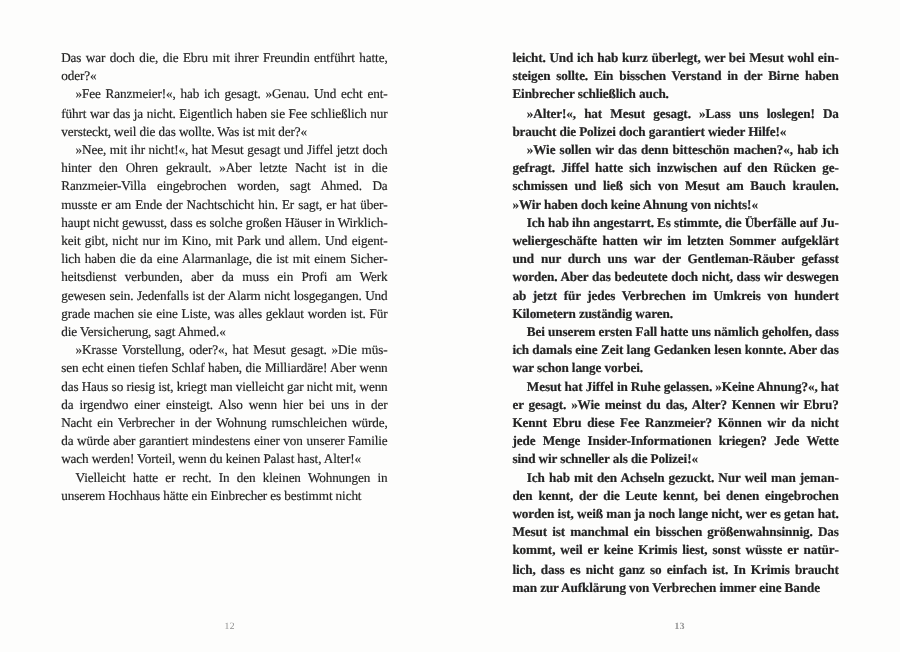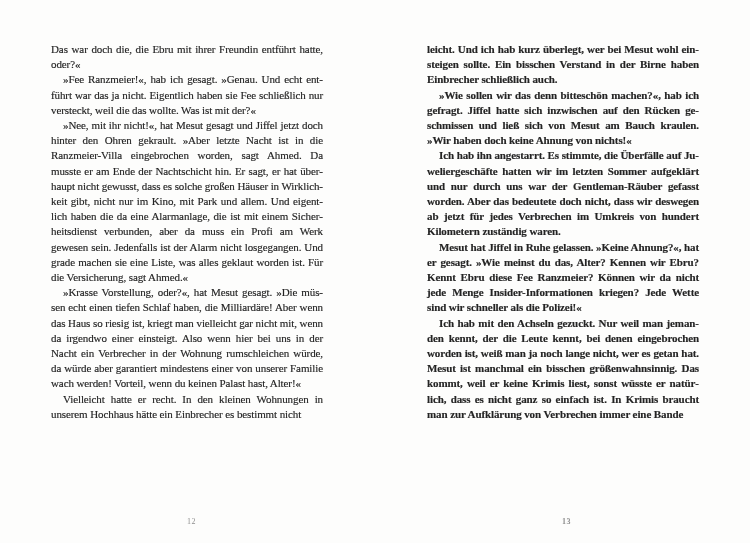--- a/index.html
+++ b/index.html
@@ -62,21 +62,23 @@
       <p class="para">»Nee, mit ihr nicht!«, hat Mesut gesagt und Jiffel jetzt doch hinter den Ohren gekrault. »Aber letzte Nacht ist in die Ranzmeier-Villa ein­gebrochen worden, sagt Ahmed. Da musste er am Ende der Nacht­schicht hin. Er sagt, er hat über­haupt nicht gewusst, dass es solche großen Häuser in Wirk­lich­keit gibt, nicht nur im Kino, mit Park und al­lem. Und eigent­lich haben die da eine Alarm­anlage, die ist mit einem Sicher­heits­dienst ver­bunden, aber da muss ein Profi am Werk gewesen sein. Jeden­falls ist der Alarm nicht los­gegangen. Und grade machen sie eine Liste, was alles geklaut worden ist. Für die Ver­siche­rung, sagt Ahmed.«</p>
       <p class="para">»Krasse Vor­stellung, oder?«, hat Mesut gesagt. »Die müs­sen echt einen tiefen Schlaf haben, die Milliar­däre! Aber wenn das Haus so riesig ist, kriegt man viel­leicht gar nicht mit, wenn da irgend­wo einer ein­steigt. Also wenn hier bei uns in der Nacht ein Ver­brecher in der Woh­nung rum­schleichen würde, da würde aber garan­tiert mindes­tens einer von unserer Fa­milie wach werden! Vor­teil, wenn du keinen Palast hast, Alter!«</p>
       <p class="para">Viel­leicht hatte er recht. In den kleinen Woh­nungen in unserem Hoch­haus hätte ein Ein­brecher es be­stimmt nicht</p>
     </div>
     <div class="page-number">12</div>
   </section>
 
   <section class="page right">
     <div class="text-block">
       <p class="para">leicht. Und ich hab kurz über­legt, wer bei Mesut wohl ein­steigen sollte. Ein bisschen Ver­stand in der Birne haben Ein­brecher schließ­lich auch.</p>
+      <p class="para">»Alter!«, hat Mesut gesagt. »Lass uns los­legen! Da braucht die Polizei doch garan­tiert wieder Hilfe!«</p>
       <p class="para">»Wie sollen wir das denn bitte­schön machen?«, hab ich gefragt. Jiffel hatte sich in­zwischen auf den Rücken ge­schmissen und ließ sich von Mesut am Bauch kraulen. »Wir haben doch keine Ah­nung von nichts!«</p>
       <p class="para">Ich hab ihn an­gestarrt. Es stimmte, die Über­fälle auf Ju­welier­geschäfte hatten wir im letzten Sommer auf­geklärt und nur durch uns war der Gentleman-Räuber gefasst worden. Aber das bedeutete doch nicht, dass wir deswe­gen ab jetzt für jedes Ver­brechen im Um­kreis von hundert Kilo­metern zu­ständig waren.</p>
+      <p class="para">Bei unserem ersten Fall hatte uns näm­lich ge­holfen, dass ich damals eine Zeit lang Gedan­ken lesen konnte. Aber das war schon lange vorbei.</p>
       <p class="para">Mesut hat Jiffel in Ruhe ge­lassen. »Keine Ah­nung?«, hat er gesagt. »Wie meinst du das, Alter? Kennen wir Ebru? Kennt Ebru diese Fee Ranzmeier? Können wir da nicht jede Menge Insider-Infor­mationen kriegen? Jede Wette sind wir schnel­ler als die Polizei!«</p>
       <p class="para">Ich hab mit den Achseln ge­zuckt. Nur weil man jeman­den kennt, der die Leute kennt, bei denen ein­gebrochen worden ist, weiß man ja noch lange nicht, wer es getan hat. Mesut ist manchmal ein bisschen größen­wahn­sinnig. Das kommt, weil er keine Krimis liest, sonst wüsste er natür­lich, dass es nicht ganz so einfach ist. In Krimis braucht man zur Auf­klärung von Ver­brechen immer eine Bande</p>
     </div>
     <div class="page-number">13</div>
   </section>
 
 </div>
 
 </body></html>

